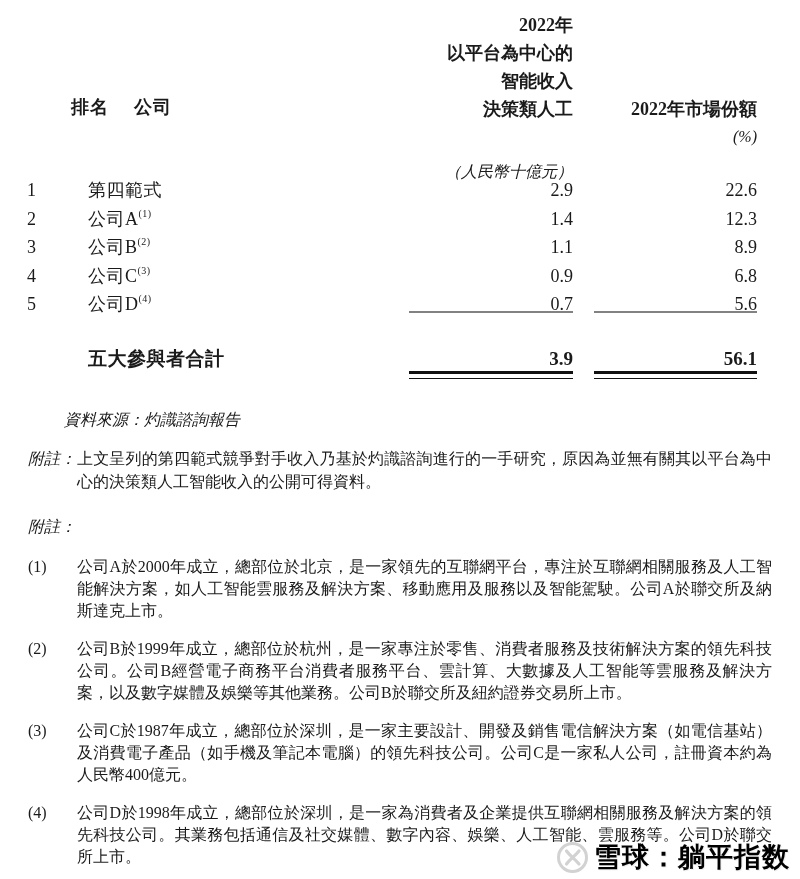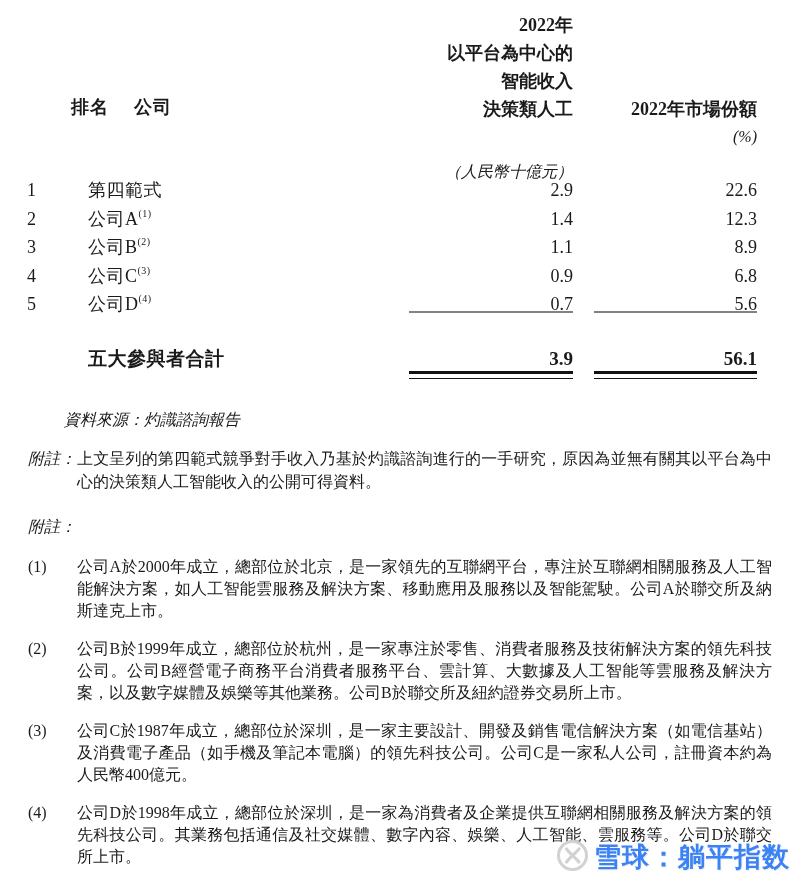--- a/index.html
+++ b/index.html
@@ -36,22 +36,22 @@
   .note-para{position:absolute;left:28px;top:448px;width:744px;display:flex;font-size:16px;line-height:22.5px;}
   .note-para .lbl{width:49px;flex:none;font-style:italic;}
   .note-para .body{flex:1;text-align:justify;}
   .notes-heading{position:absolute;left:28px;top:517px;font-style:italic;font-size:16px;}
   .note-item{position:absolute;left:28px;width:744px;display:flex;font-size:16px;line-height:22px;}
   .note-item .num{width:49px;flex:none;}
   .note-item .body{flex:1;text-align:justify;}
   .n1{top:556px;} .n2{top:638px;} .n3{top:720px;} .n4{top:802px;}
   
   .watermark{
-    position:absolute;top:839px;right:10px;display:flex;gap:5px;
-    color:#3b82f6;font-family:"Liberation Sans","DejaVu Sans",sans-serif;
+    position:absolute;top:839px;right:10px;display:flex;align-items:center;gap:5px;
+    color:#000000;font-family:"Liberation Sans","DejaVu Sans",sans-serif;
     font-weight:700;font-size:27px;letter-spacing:1px;white-space:nowrap;
     text-shadow:1px 1px 0 #efefef;
   }
   .watermark svg{display:block;}
 </style>
 </head>
 <body>
 
 <div class="page">
 

